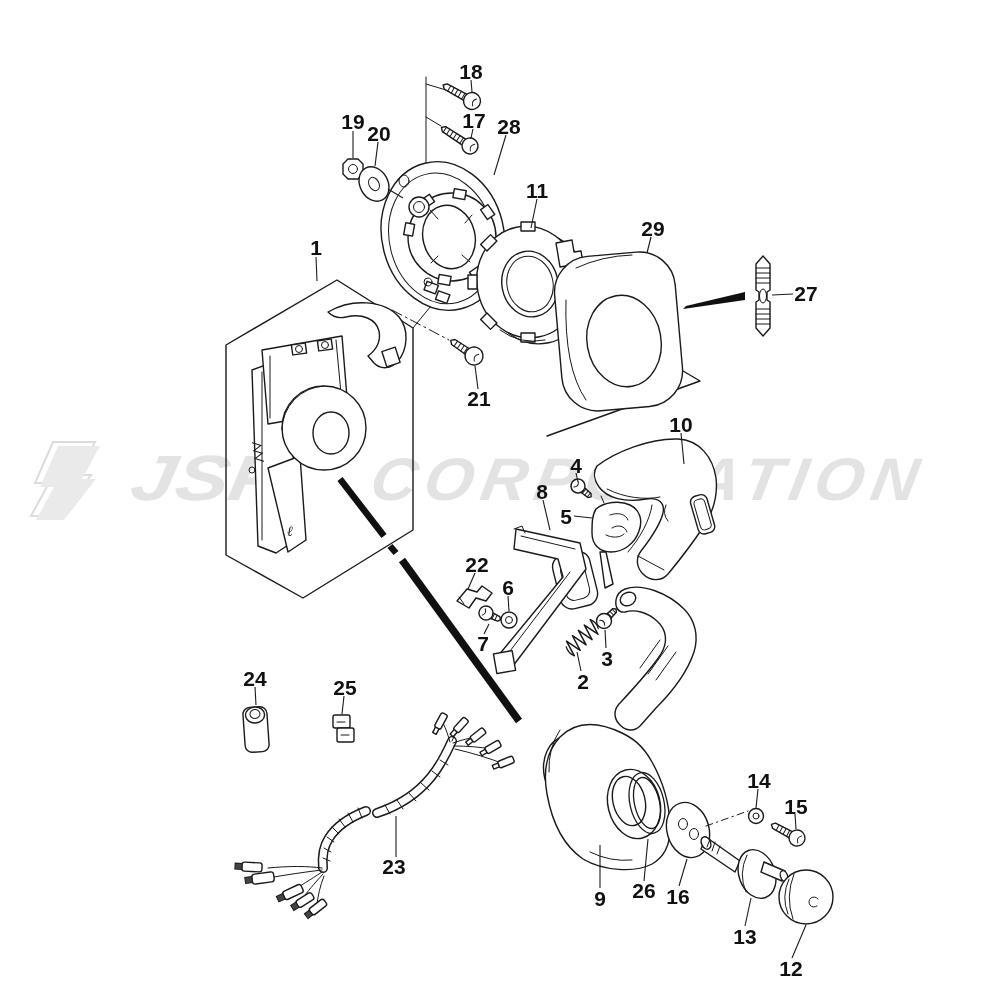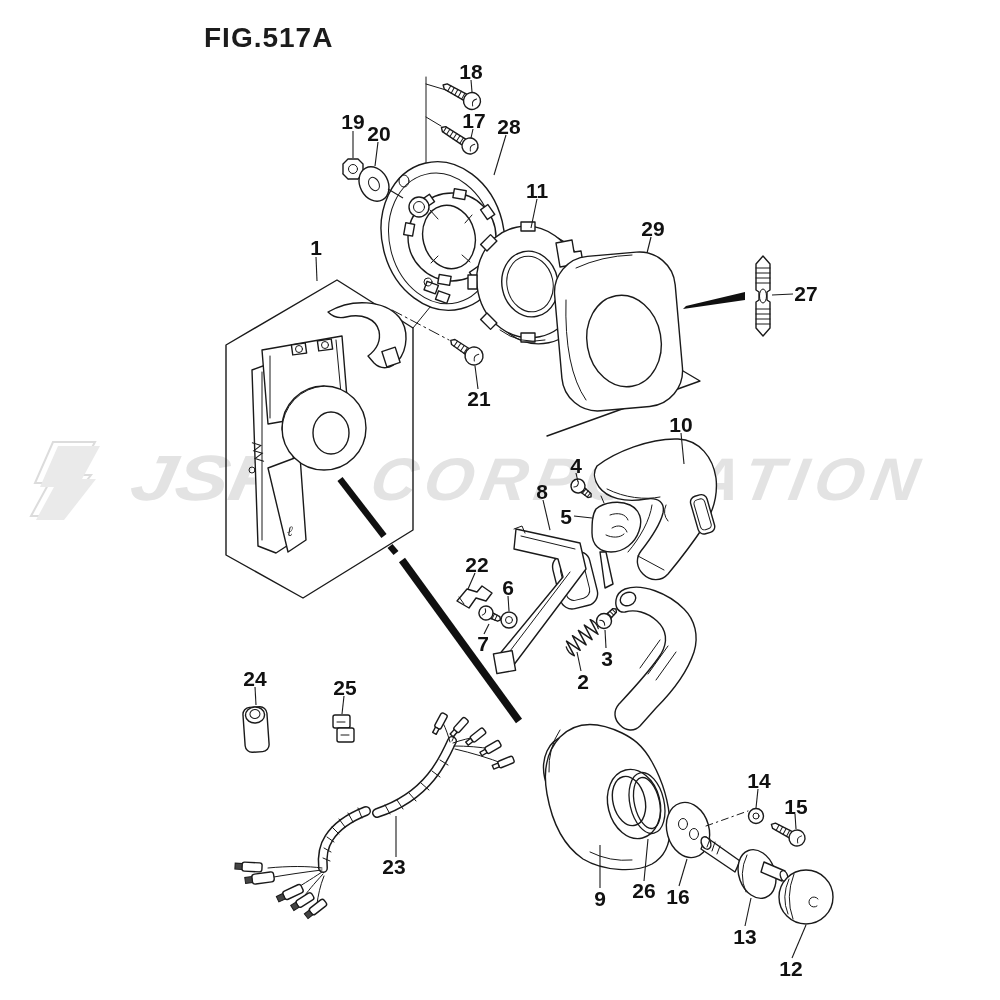--- a/index.html
+++ b/index.html
@@ -15,21 +15,20 @@
   .thick{fill:none;stroke:#101010;}
   .callout{font:700 21px "Liberation Sans",sans-serif;fill:#111;
            text-anchor:middle;dominant-baseline:central;}
   .wm-text{font:italic 700 60px "Liberation Sans",sans-serif;fill:var(--wm,#e3e3e3);}
   .wm-jsp{font-size:64px;}
 </style>
 </head>
 <body>
 
 <div id="stage">
-  <div id="fig-title">FIG.517A</div>
 
   <svg width="1000" height="1000" viewBox="0 0 1000 1000">
 
     <g>
       <g>
         <path d="M 53,442 L 95,442 L 77,475 L 91,475 L 59,516 L 31,516 L 49,483 L 35,483 Z" fill="#ffffff" stroke="#dcdcdc" stroke-width="2"></path>
         <path d="M 58,446 L 100,446 L 82,479 L 96,479 L 64,520 L 36,520 L 54,487 L 40,487 Z" fill="#eaeaea"></path>
       </g>
       <text class="wm-text wm-jsp" transform="translate(128,500) skewX(-10) scale(1.25,1)">JSP</text>
       <text class="wm-text" transform="translate(368,500) skewX(-10) scale(1.06,1)" letter-spacing="7">CORPORATION</text>

